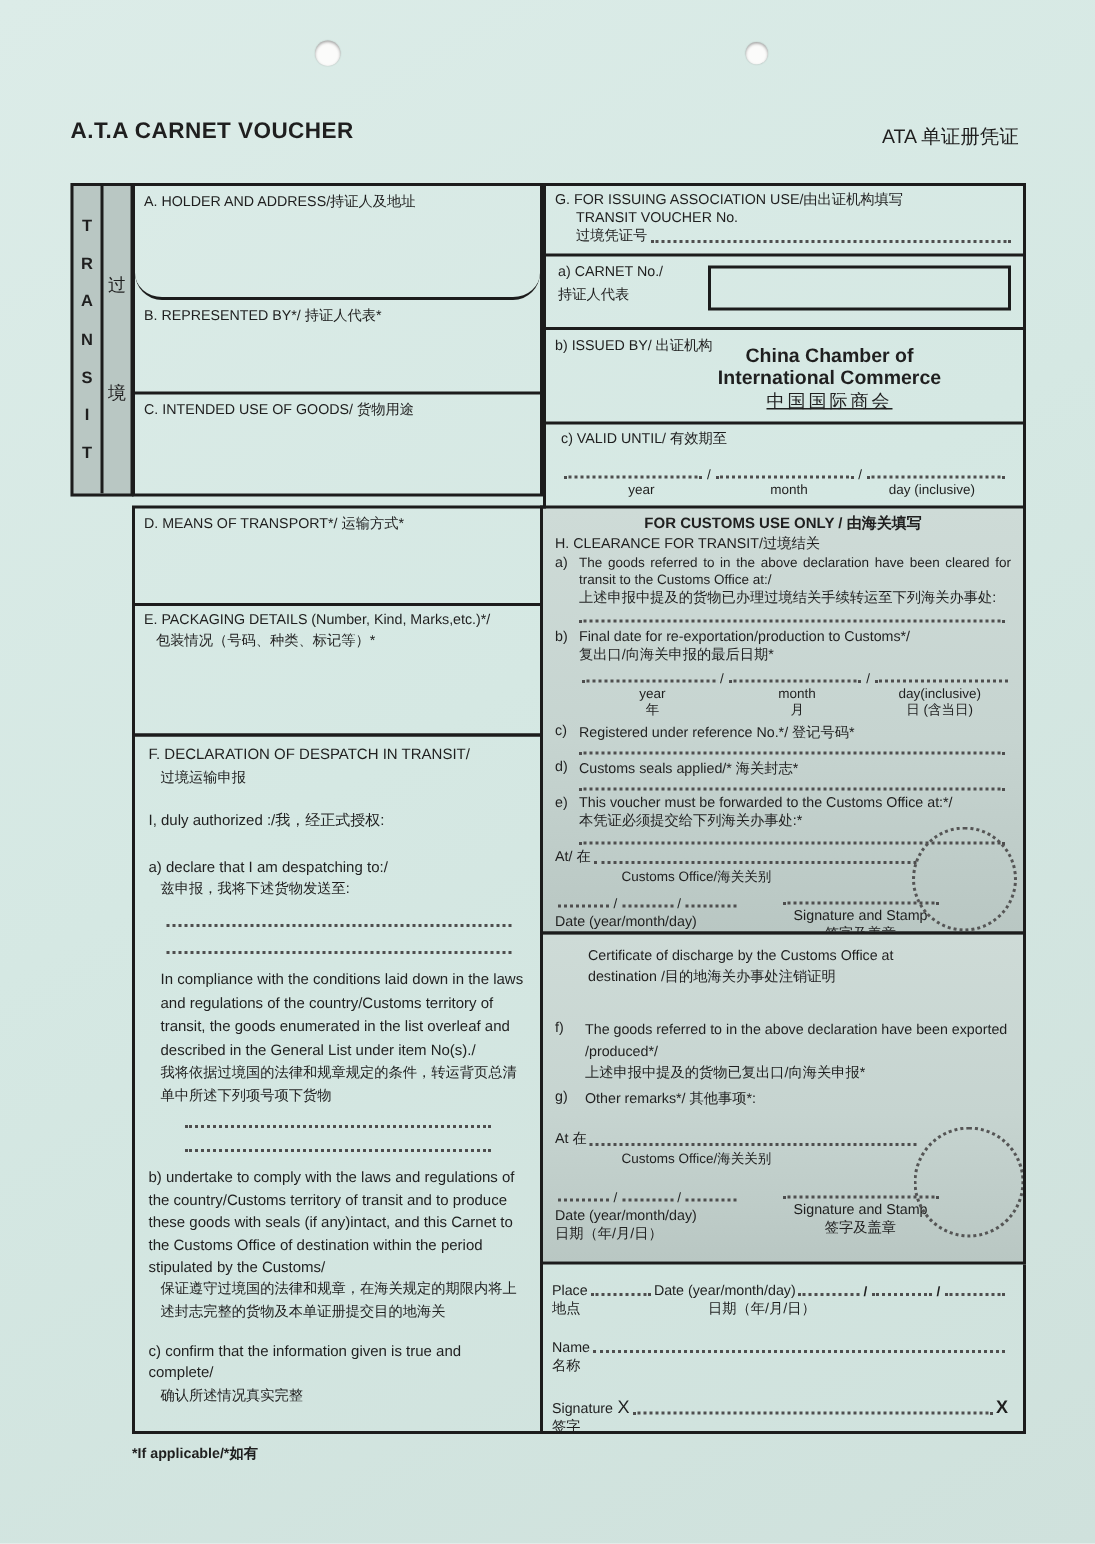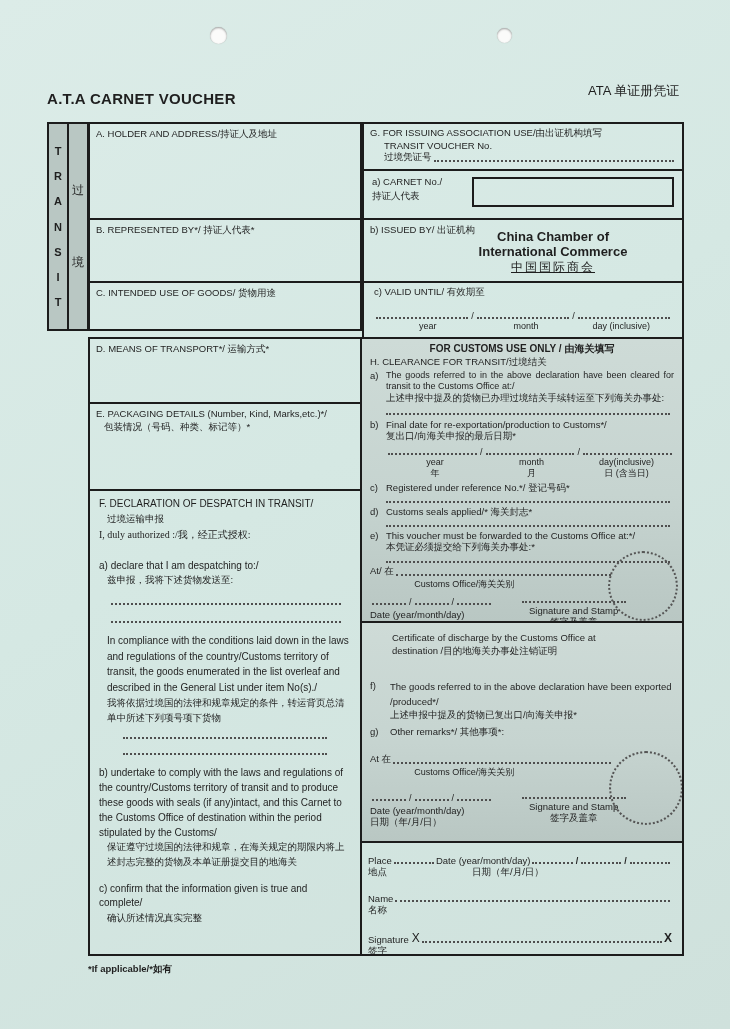--- a/index.html
+++ b/index.html
@@ -10,21 +10,21 @@
     background:#e8eeec;
   }
   .paper{
     position:relative; width:730px; height:1029px; overflow:hidden;
     background:linear-gradient(150deg,#dcece8 0%,#d5e8e3 45%,#cfe1dc 100%);
   }
   .hole{
     position:absolute; border-radius:50%; background:#fbfbfa;
     box-shadow:inset 0 1px 2px rgba(0,0,0,.35), 0 0 1px rgba(0,0,0,.2);
   }
-  .title-en{ position:absolute; left:47px; top:90px; font-size:15px; font-weight:bold; letter-spacing:.3px;}
+  .title-en{ position:absolute; left:47px; top:79px; font-size:15px; font-weight:bold; letter-spacing:.3px;}
   .title-zh{ position:absolute; left:588px; top:82px; font-size:13px;}
   .box{ position:absolute; border:2px solid #1c1c1c; overflow:hidden;}
   .grayband{ background:#b9c7c3; }
   .panel{ background:linear-gradient(180deg,#cedbd7 0%,#c6d4d0 55%,#b9c7c3 100%); }
   .lbl{ font-size:9.5px; }
   .sm{ font-size:9px; }
   .b{ font-weight:bold; }
   .cell{ border-bottom:2px solid #1c1c1c; padding:4px 6px; overflow:hidden;}
   .cell:last-child{ border-bottom:none; }
   
@@ -61,21 +61,21 @@
       <span>I</span>
       <span>T</span>
     </div>
     <div style="flex:1; display:flex; flex-direction:column; justify-content:space-around; align-items:center; padding:30px 0; font-size:12px;">
       <span>过</span>
       <span>境</span>
     </div>
   </div>
 
   <div class="box" style="left:88px; top:122px; width:274px; height:209px; display:flex; flex-direction:column;">
-    <div class="cell" style="height:96px;">
+    <div class="cell" style="height:76px;border-radius:18px;">
       <div class="lbl">A. HOLDER AND ADDRESS/持证人及地址</div>
     </div>
     <div class="cell" style="height:63px;">
       <div class="lbl">B. REPRESENTED BY*/ 持证人代表*</div>
     </div>
     <div class="cell" style="flex:1;">
       <div class="lbl">C. INTENDED USE OF GOODS/ 货物用途</div>
     </div>
   </div>
 
@@ -134,21 +134,21 @@
   </div>
 
   <div class="box" style="left:88px; top:402px; width:274px; height:89px; padding:4px 6px;">
     <div class="lbl">E. PACKAGING DETAILS (Number, Kind, Marks,etc.)*/</div>
     <div class="zh" style="margin-left:8px; margin-top:2px;">包装情况（号码、种类、标记等）*</div>
   </div>
 
   <div class="box" style="left:88px; top:489px; width:274px; height:467px; padding:6px 9px; font-size:10px; line-height:1.45;">
     <div>F. DECLARATION OF DESPATCH IN TRANSIT/</div>
     <div class="zh" style="margin-left:8px;">过境运输申报</div>
-    <div style="margin-top:3px;font-family:Liberation Serif, serif;">I, duly authorized :/我，经正式授权:</div>
+    <div style="margin-top:16px;">I, duly authorized :/我，经正式授权:</div>
     <div style="margin-top:16px;">a) declare that I am despatching to:/</div>
     <div class="zh" style="margin-left:8px;">兹申报，我将下述货物发送至:</div>
     <div class="lead" style="margin:16px 10px 0 12px;"></div>
     <div class="lead" style="margin:16px 10px 0 12px;"></div>
     <div style="margin-top:10px; margin-left:8px; line-height:1.55;">In compliance with the conditions laid down in the laws and regulations of the country/Customs territory of transit, the goods enumerated in the list overleaf and described in the General List under item No(s)./</div>
     <div class="zh" style="margin-left:8px; line-height:1.6;">我将依据过境国的法律和规章规定的条件，转运背页总清单中所述下列项号项下货物</div>
     <div class="lead" style="margin:12px 24px 0 24px;"></div>
     <div class="lead" style="margin:14px 24px 0 24px;"></div>
     <div style="margin-top:10px; line-height:1.5;">b) undertake to comply with the laws and regulations of the country/Customs territory of transit and to produce these goods with seals (if any)intact, and this Carnet to the Customs Office of destination within the period stipulated by the Customs/</div>
     <div class="zh" style="margin-left:8px; line-height:1.55;">保证遵守过境国的法律和规章，在海关规定的期限内将上述封志完整的货物及本单证册提交目的地海关</div>

